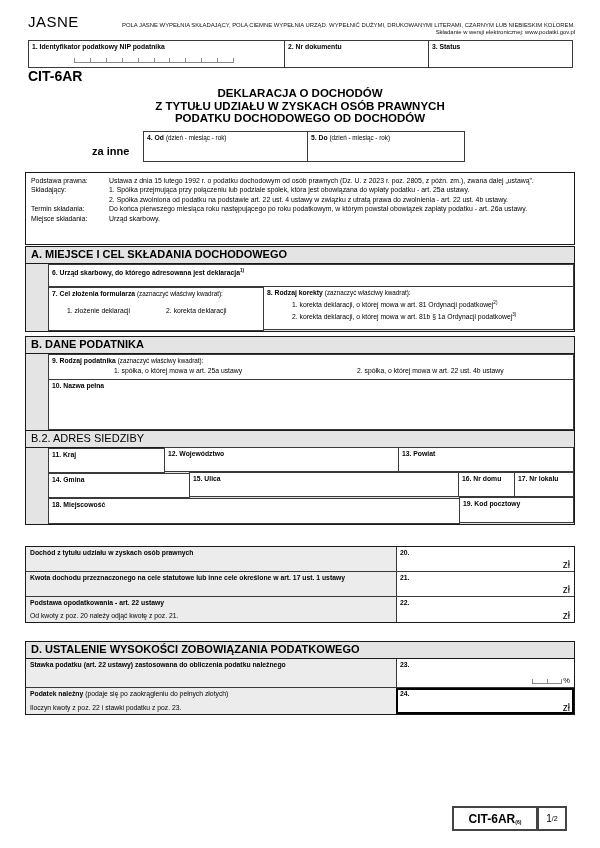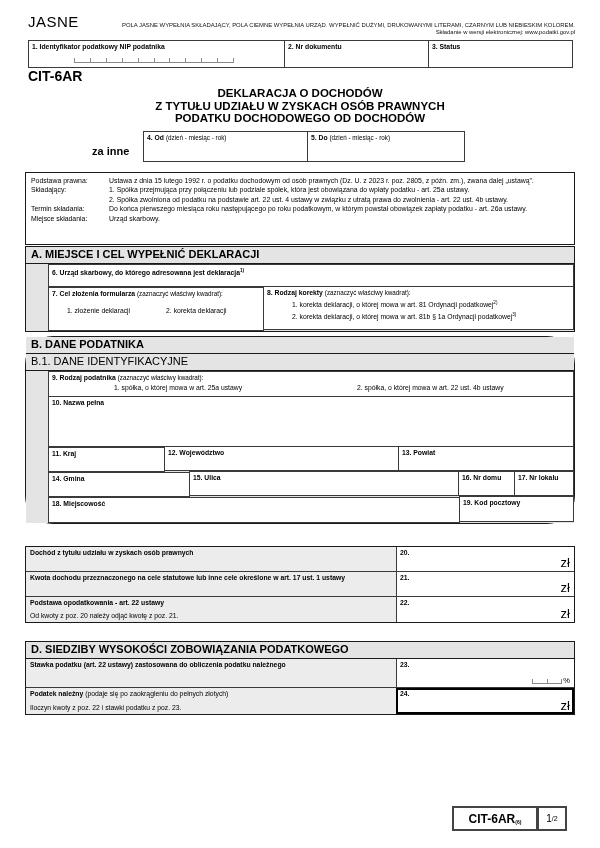--- a/index.html
+++ b/index.html
@@ -61,21 +61,21 @@
 
   
   .crow { display:flex; border-top:1px solid #3a3a3a; background:#fff; }
   .crow:first-child { border-top:none; }
   .clabel { flex:1; background:#ececec; padding:2px 4px; font-size:6.8px;
             font-weight:bold; position:relative; line-height:8px; }
   .csub { position:absolute; left:4px; bottom:2px; font-weight:normal; }
   .cval { width:178px; flex:none; border-left:1px solid #3a3a3a; background:#fff;
           position:relative; }
   .cval.thick { outline:2px solid #000; outline-offset:-2px; }
-  .unit { position:absolute; right:4px; bottom:1px; font-size:13px; font-weight:normal; }
+  .unit { position:absolute; right:4px; bottom:1px; font-size:10px; font-weight:normal; }
   .pct { position:absolute; right:4px; bottom:2px; display:flex; align-items:flex-end;
          gap:1px; font-size:7.5px; }
   .pctcomb { width:30px; margin-bottom:1px; }
 
   
   .footer { top:806px; left:452px; display:flex; }
   .fcode { width:86px; height:25px; border:2px solid #444; background:#fff;
            display:flex; align-items:center; justify-content:center;
            font-size:12px; font-weight:bold; }
   .fver { font-size:5px; font-weight:bold; align-self:flex-end; margin-bottom:4px; }
@@ -155,21 +155,21 @@
       <div class="inflab">Termin składania:</div>
       <div class="inftxt">Do końca pierwszego miesiąca roku następującego po roku podatkowym, w którym powstał obowiązek zapłaty podatku - art. 26a ustawy.</div>
     </div>
     <div class="inforow">
       <div class="inflab">Miejsce składania:</div>
       <div class="inftxt">Urząd skarbowy.</div>
     </div>
   </div>
 
   <div class="sec" style="top:246px;">
-    <div class="sechead">A. MIEJSCE I CEL WYPEŁNIĆ DEKLARACJI</div>
+    <div class="sechead">A. MIEJSCE I CEL SKŁADANIA DOCHODOWEGO</div>
     <div class="secbody">
       <div class="ibox" style="height:23px;">
         <span class="flab"><b>6. Urząd skarbowy, do którego adresowana jest deklaracja</b><sup class="sup">1)</sup></span>
       </div>
       <div class="hrow">
         <div class="ibox" style="width:216px; height:44px;">
           <span class="flab"><b>7. Cel złożenia formularza</b>
           <span class="fhint">(zaznaczyć właściwy kwadrat):</span></span>
           <div style="display:flex; margin-top:8px; padding-left:18px; gap:36px;">
             <span class="opt">1. złożenie deklaracji</span>
@@ -179,34 +179,34 @@
         <div class="ibox" style="flex:1; height:44px;">
           <span class="flab"><b>8. Rodzaj korekty</b>
           <span class="fhint">(zaznaczyć właściwy kwadrat):</span></span>
           <div class="opt" style="padding-left:28px; margin-top:2px;"><span>1. korekta deklaracji, o której mowa w art. 81 Ordynacji podatkowej</span><sup class="sup">2)</sup></div>
           <div class="opt" style="padding-left:28px; margin-top:4px;"><span>2. korekta deklaracji, o której mowa w art. 81b § 1a Ordynacji podatkowej</span><sup class="sup">3)</sup></div>
         </div>
       </div>
     </div>
   </div>
 
-  <div class="sec" style="top:336px;border-radius:28px;">
+  <div class="sec" style="top:336px;">
     <div class="sechead">B. DANE PODATNIKA</div>
-    <div class="subhead" style="border-top:none;">B.1. DANE IDENTYFIKACYJNE</div>
     <div class="secbody">
       <div class="ibox" style="height:26px; position:relative;">
         <span class="flab"><b>9. Rodzaj podatnika</b>
         <span class="fhint">(zaznaczyć właściwy kwadrat):</span></span>
         <span class="opt abs" style="left:65px; top:12px;">1. spółka, o której mowa w art. 25a ustawy</span>
         <span class="opt abs" style="left:308px; top:12px;">2. spółka, o której mowa w art. 22 ust. 4b ustawy</span>
       </div>
       <div class="ibox" style="height:51px;">
         <span class="flab"><b>10. Nazwa pełna</b></span>
       </div>
     </div>
+    <div class="subhead">B.2. ADRES SIEDZIBY</div>
     <div class="secbody">
       <div class="hrow">
         <div class="ibox" style="width:117px; height:25px;">
             <span class="flab"><b>11. Kraj</b></span>
           </div>
         <div class="ibox" style="width:235px; height:25px;">
             <span class="flab"><b>12. Województwo</b></span>
           </div>
         <div class="ibox" style="flex:1; height:25px;">
             <span class="flab"><b>13. Powiat</b></span>
@@ -260,21 +260,21 @@
         </div>
         <div class="cval">
           <span class="flab"><b>22.</b></span>
           <span class="unit">zł</span>
         </div>
       </div>
     </div>
   </div>
 
   <div class="sec" style="top:641px;">
-    <div class="sechead">D. SIEDZIBY WYSOKOŚCI ZOBOWIĄZANIA PODATKOWEGO</div>
+    <div class="sechead">D. USTALENIE WYSOKOŚCI ZOBOWIĄZANIA PODATKOWEGO</div>
     <div>
       <div class="crow" style="height:28px;">
         <div class="clabel">Stawka podatku (art. 22 ustawy) zastosowana do obliczenia podatku należnego</div>
         <div class="cval">
           <span class="flab"><b>23.</b></span>
           <span class="pct">
             <span class="comb pctcomb">
                 <i></i>
                 <i></i>
               </span>

